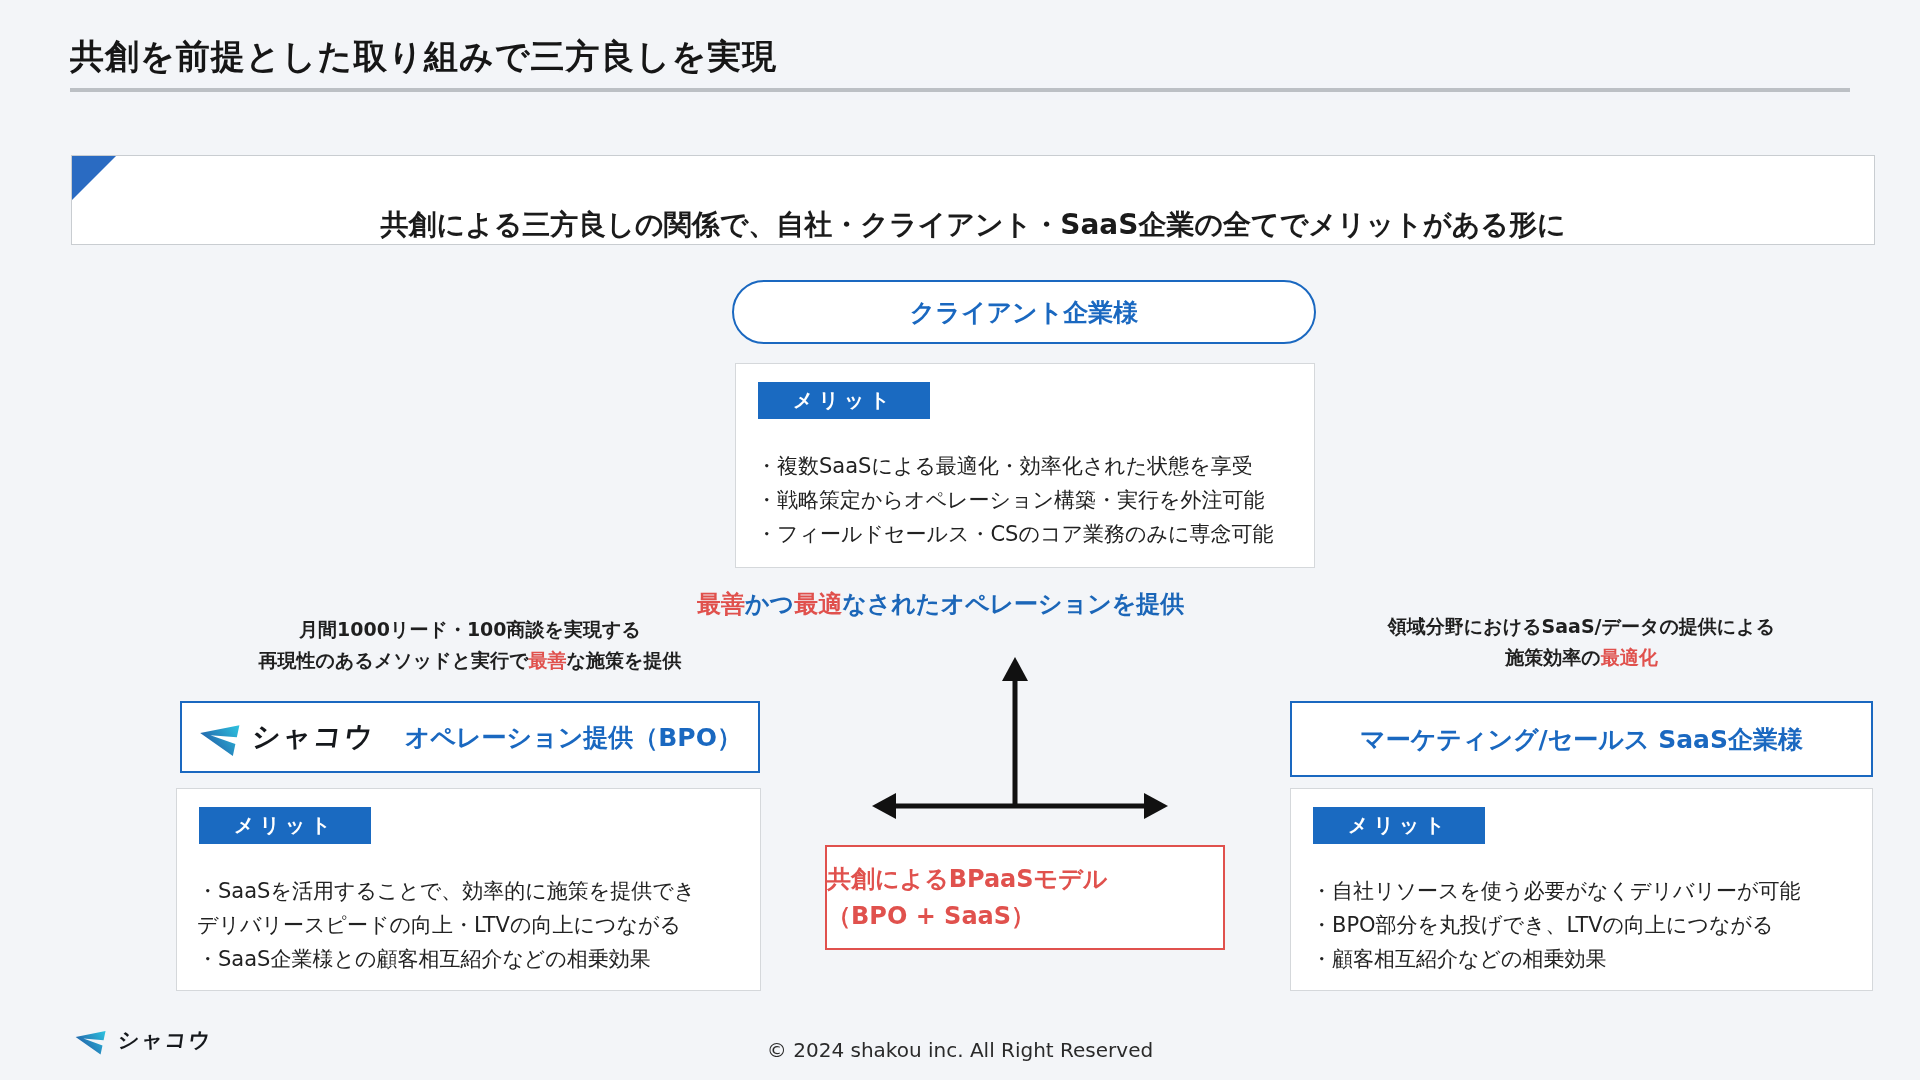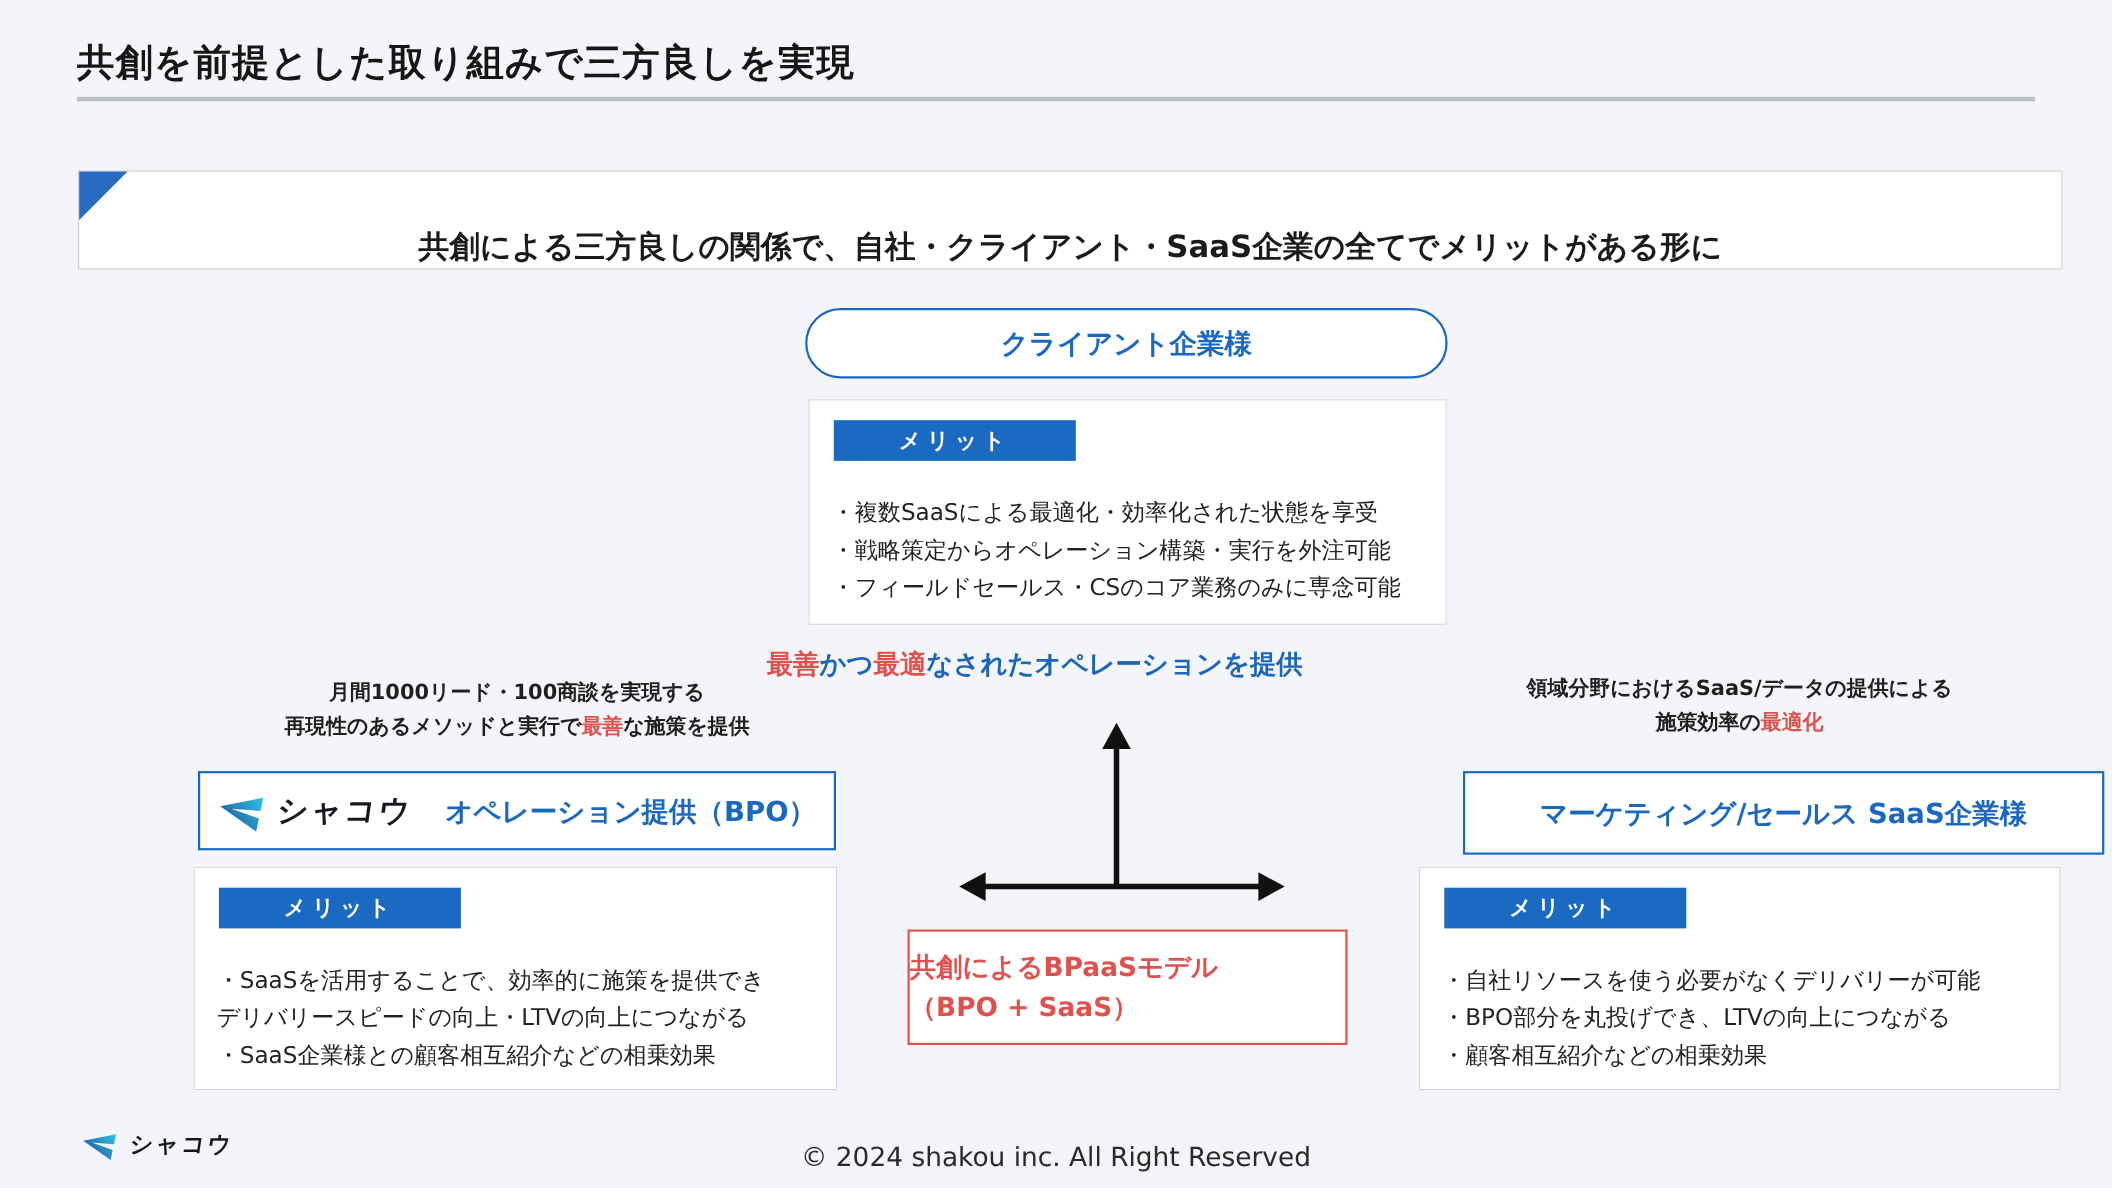--- a/index.html
+++ b/index.html
@@ -18,28 +18,28 @@
   .banner-tri { position:absolute; left:0; top:0; width:0; height:0;
     border-top:44px solid #2a6bc2; border-right:44px solid transparent; }
   .banner-text { font-size:28px; font-weight:bold; color:#1b1b1b; }
 
   .entity-box { background:#ffffff; border:2px solid #1a68c0; display:flex;
     align-items:center; justify-content:center; }
   .entity-title { color:#1a68c0; font-weight:bold; font-size:25px; }
 
   .client-box { left:732px; top:280px; width:584px; height:64px;border-radius:32px; }
   .bpo-box   { left:180px; top:701px; width:580px; height:72px; gap:30px; }
-  .saas-box  { left:1290px; top:701px; width:583px; height:76px;margin-left:40px; }
+  .saas-box  { left:1290px; top:701px; width:583px; height:76px; }
 
   .panel { background:#ffffff; border:1px solid #d5d8db; }
   .client-panel { left:735px; top:363px; width:580px; height:205px; }
   .bpo-panel    { left:176px; top:788px; width:585px; height:203px; }
   .saas-panel   { left:1290px; top:788px; width:583px; height:203px; }
 
-  .merit-badge { margin:18px 0 0 22px; width:220px; height:37px; background:#1a6ac1;
+  .merit-badge { margin:18px 0 0 22px; width:172px; height:37px; background:#1a6ac1;
     color:#ffffff; font-size:20px; font-weight:bold; letter-spacing:5px;
     display:flex; align-items:center; justify-content:center; }
   .bullets { list-style:none; margin:30px 20px 0 20px; font-size:21px; line-height:34px; color:#222222; }
 
   .provide-text { left:697px; top:588px; width:580px; text-align:left;
     font-size:24px; font-weight:bold; color:#1b66b8; }
   .note { font-size:19px; font-weight:bold; line-height:31px; text-align:center; color:#1f1f1f; }
   .left-note  { left:180px; top:614px; width:580px; }
   .right-note { left:1290px; top:611px; width:583px; }
   .red-t { color:#e0514d; }
@@ -49,21 +49,21 @@
   .footer-logo { left:74px; top:1024px; }
   .footer-logo .logo-text { font-size:21px; }
 
   .arrow-svg { left:870px; top:655px; }
 
   .bpaas-box { left:825px; top:845px; width:400px; height:105px; background:#ffffff;
     border:2px solid #e0514d; display:flex; flex-direction:column;
     justify-content:center; }
   .bpaas-box div { color:#e0514d; font-size:24px; font-weight:bold; line-height:37px; }
 
-  .copyright { left:0; top:1038px; width:1920px; text-align:center; font-size:24px; color:#2a2a2a; }
+  .copyright { left:0; top:1038px; width:1920px; text-align:center; font-size:20px; color:#2a2a2a; }
 </style>
 </head>
 <body>
 
 <div class="abs slide-title">共創を前提とした取り組みで三方良しを実現</div>
 <div class="abs title-rule"></div>
 
 <div class="abs banner">
   <div class="banner-tri"></div>
   <div class="banner-text">共創による三方良しの関係で、自社・クライアント・SaaS企業の全てでメリットがある形に</div>

